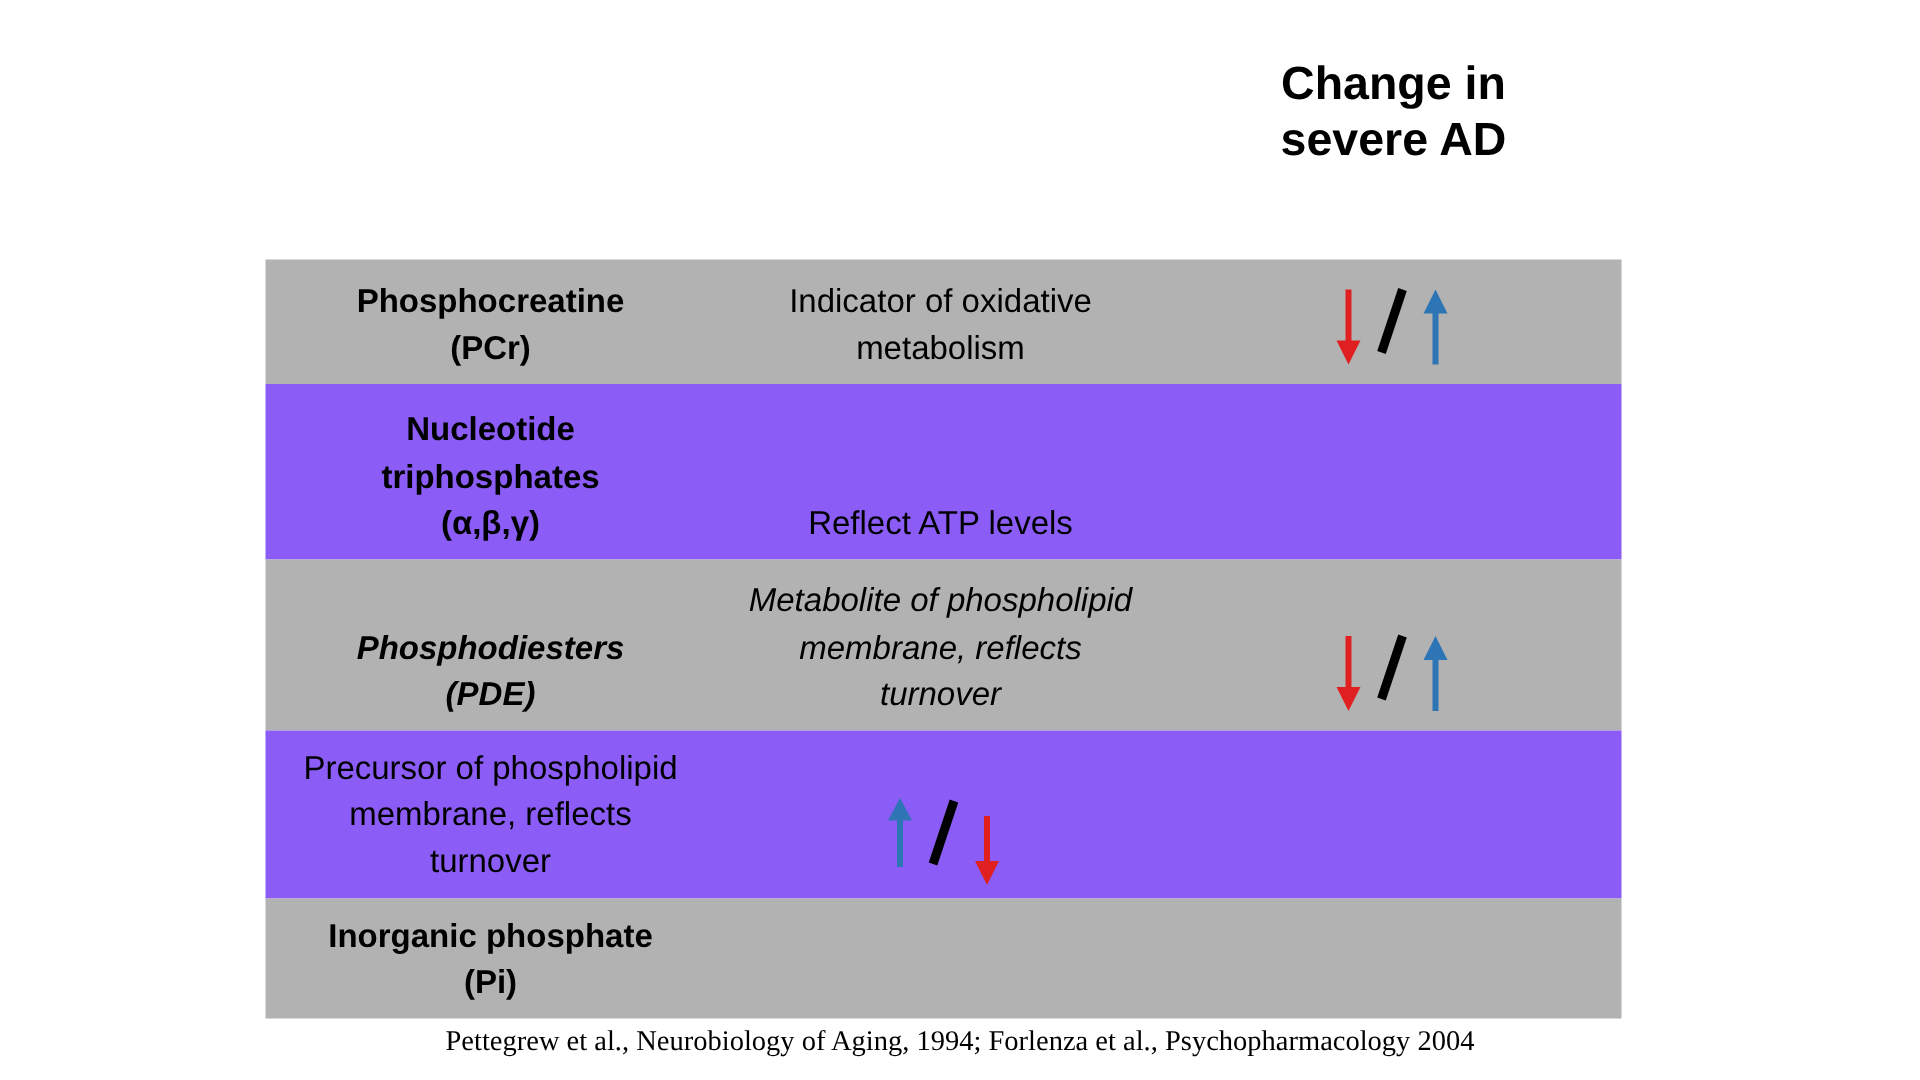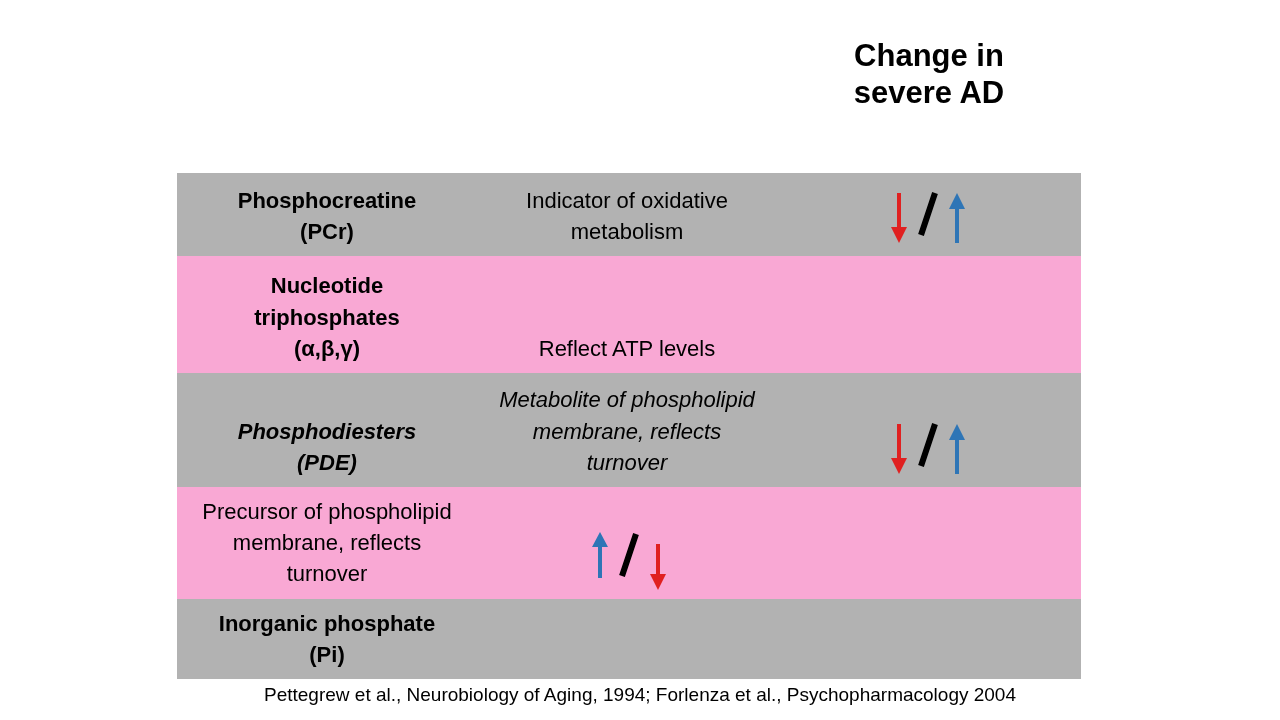--- a/index.html
+++ b/index.html
@@ -67,21 +67,21 @@
     width: 904px;
   }
   .row {
     position: relative;
     width: 904px;
     display: flex;
     align-items: flex-end;
     box-sizing: border-box;
   }
   .row.shaded { background: #b2b2b2; }
-  .row.plain  { background: #f9a8d4; }
+  .row.plain  { background: #8b5cf6; }
 
   .cell {
     box-sizing: border-box;
     padding-top: 9px;
     padding-bottom: 9px;
   }
   .c-compound {
     width: 300px;
     text-align: center;
     font-weight: bold;
@@ -126,20 +126,21 @@
   .citation {
     position: absolute;
     left: 0px;
     top: 684px;
     width: 1280px;
     text-align: center;
     font-size: 19px;
     font-weight: normal;
     color: #000000;
     letter-spacing: 0px;
+    font-family: Liberation Serif, serif;
   }
 </style>
 </head>
 <body>
 
 <div class="slide">
 
   <div class="table-header">
     <div class="hdr-cell hdr-compound"></div>
 

